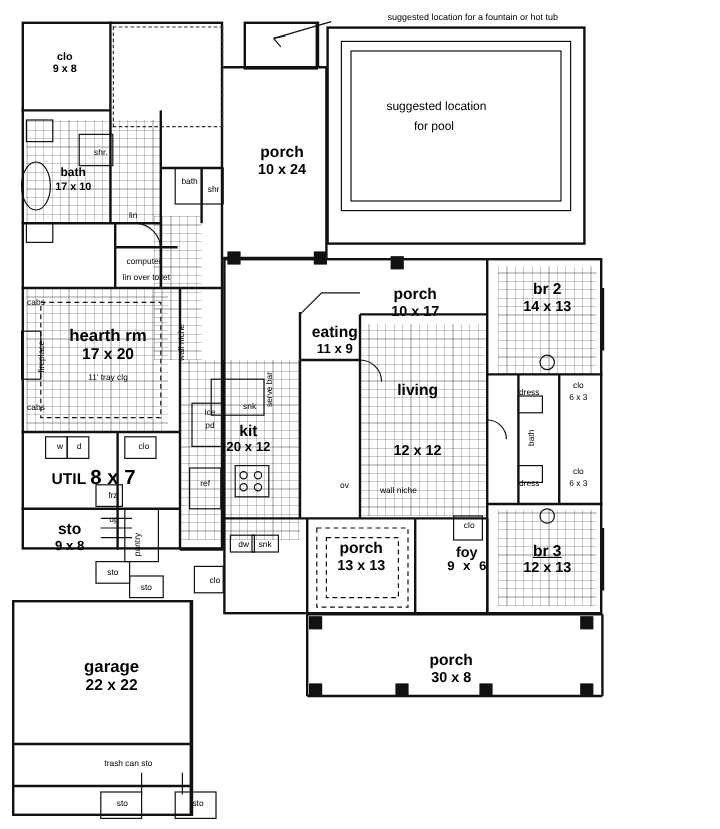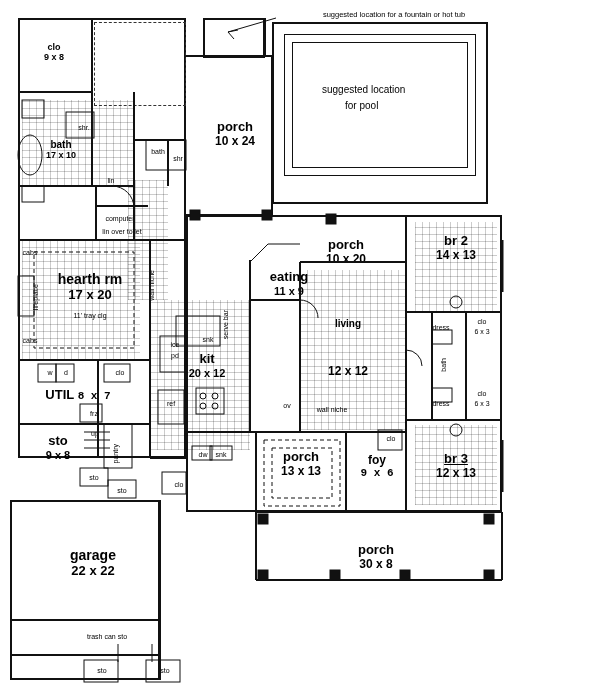--- a/index.html
+++ b/index.html
@@ -63,63 +63,63 @@
     <span class="lbl" style="position:static;display:block;margin-top:10px;">11' tray clg</span>
   </div>
 
   <div class="rm" style="left:200px;top:120px;width:70px;">
     <span class="n" style="font-size:13px;">porch</span>
     <span class="d" style="font-size:12px;">10 x 24</span>
   </div>
 
   <div class="rm" style="left:310px;top:238px;width:72px;">
     <span class="n" style="font-size:13px;">porch</span>
-    <span class="d" style="font-size:12px;">10 x 20</span>
-  </div>
-
-  <div class="rm" style="left:256px;top:270px;width:66px;">
+    <span class="d" style="font-size:12px;">10 x 17</span>
+  </div>
+
+  <div class="rm" style="left:246px;top:270px;width:66px;">
     <span class="n" style="font-size:13px;">eating</span>
     <span class="d" style="font-size:11px;">11 x 9</span>
   </div>
 
   <div class="rm" style="left:312px;top:318px;width:72px;">
-    <span class="n" style="font-size:10px;">living</span>
+    <span class="n" style="font-size:13px;">living</span>
     <span class="d" style="font-size:12px;margin-top:36px;">12 x 12</span>
   </div>
 
   <div class="rm" style="left:420px;top:234px;width:72px;">
     <span class="n" style="font-size:13px;">br 2</span>
     <span class="d" style="font-size:12px;">14 x 13</span>
   </div>
 
   <div class="rm" style="left:420px;top:452px;width:72px;">
     <span class="n" style="font-size:13px;text-decoration:underline;">br 3</span>
     <span class="d" style="font-size:12px;">12 x 13</span>
   </div>
 
   <div class="rm" style="left:178px;top:352px;width:58px;">
     <span class="n" style="font-size:13px;">kit</span>
     <span class="d" style="font-size:11px;">20 x 12</span>
   </div>
 
   <div class="rm" style="left:36px;top:388px;width:84px;">
-    <span class="n" style="font-size:13px;"><span>UTIL</span> <span style="font-size:11px;font-family:Liberation Mono, monospace;">8 x 7</span></span>
+    <span class="n" style="font-size:13px;"><span>UTIL</span> <span style="font-size:17px;">8 x 7</span></span>
   </div>
 
   <div class="rm" style="left:32px;top:434px;width:52px;">
     <span class="n" style="font-size:13px;">sto</span>
     <span class="d" style="font-size:11px;">9 x 8</span>
   </div>
 
   <div class="rm" style="left:268px;top:450px;width:66px;">
     <span class="n" style="font-size:13px;">porch</span>
     <span class="d" style="font-size:12px;">13 x 13</span>
   </div>
 
-  <div class="rm" style="left:355px;top:454px;width:44px;">
+  <div class="rm" style="left:367px;top:454px;width:44px;">
     <span class="n" style="font-size:12px;">foy</span>
     <span class="d" style="font-size:11px;font-family:Liberation Mono, monospace;">9 x 6</span>
   </div>
 
   <div class="rm" style="left:336px;top:543px;width:80px;">
     <span class="n" style="font-size:13px;">porch</span>
     <span class="d" style="font-size:12px;">30 x 8</span>
   </div>
 
   <div class="rm" style="left:50px;top:548px;width:86px;">

